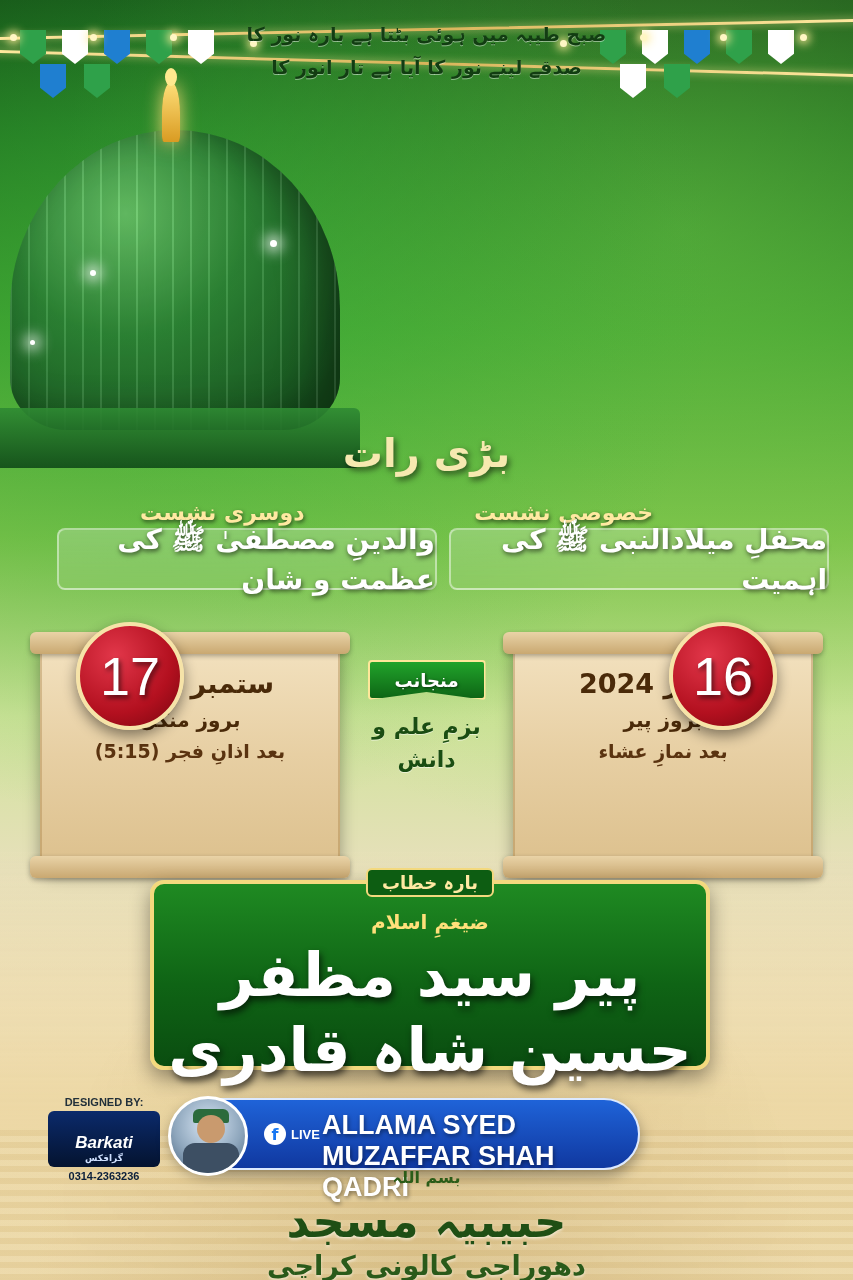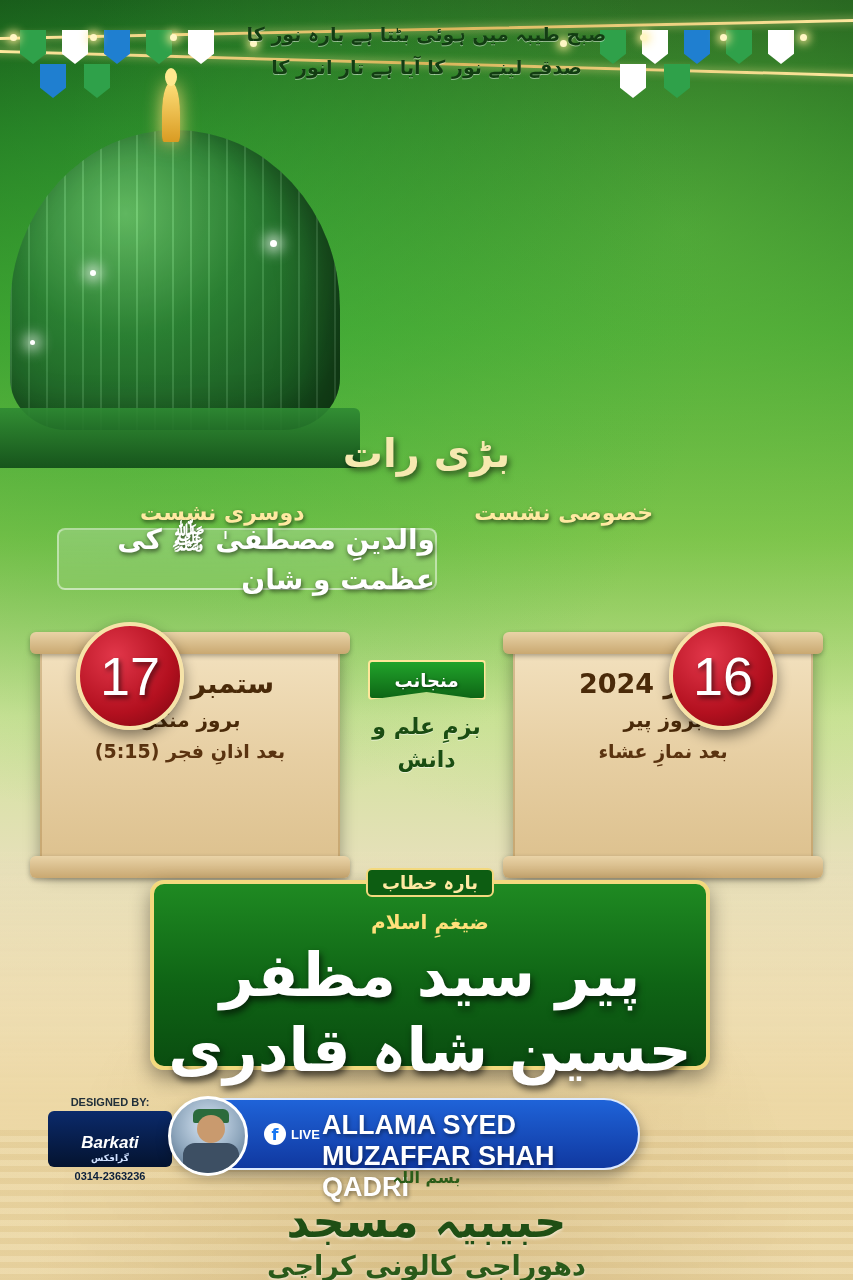--- a/index.html
+++ b/index.html
@@ -169,21 +169,21 @@
     color:#ffe07a; font-size:20px; font-weight:bold;
   }
   .speaker-name {
     position:absolute; top:54px; left:0; right:0; text-align:center;
     color:#ffffff; font-size:60px; font-weight:bold; line-height:1.25;
     text-shadow: 2px 4px 7px rgba(0,0,0,.65);
   }
 
   
   .designer {
-    position:absolute; left:48px; top:1096px; width:124px;
+    position:absolute; left:48px; top:1096px; width:112px;
     text-align:center; font-size:11px; font-weight:bold; color:#22303a;
   }
   .designer-box {
     margin-top:3px; background: linear-gradient(180deg,#0b2a6b,#04132f);
     border-radius:6px; padding:22px 4px 4px; color:#fff;
   }
   .designer-brand { font-size:17px; font-style:italic; font-weight:bold; color:#ffffff; }
   .designer-sub { font-size:9px; color:#cfe0ff; }
   .designer-phone { margin-top:3px; font-size:11px; color:#0b1f3a; font-weight:bold; }
 
@@ -273,20 +273,21 @@
 
   <div class="couplet urdu">
     <div>صبح طیبہ میں ہوئی بٹتا ہے بارہ نور کا</div>
     <div>صدقے لینے نور کا آیا ہے تار انور کا</div>
   </div>
 
   <div class="title-sub urdu">بڑی رات</div>
 
   <div class="sessions">
     <div class="sess-label urdu" style="right:200px;top:0;">خصوصی نشست</div>
+    <div class="sess-box sess-right urdu">محفلِ میلادالنبی ﷺ کی اہمیت</div>
 
     <div class="sess-label urdu" style="left:140px;top:0;">دوسری نشست</div>
     <div class="sess-box sess-left urdu">والدینِ مصطفیٰ ﷺ کی عظمت و شان</div>
   </div>
 
   <div class="scroll scroll-right">
     <div class="scroll-inner urdu">
       <div class="scroll-date">ستمبر 2024</div>
       <div class="scroll-day">بروز پیر</div>
       <div class="scroll-time">بعد نمازِ عشاء</div>

